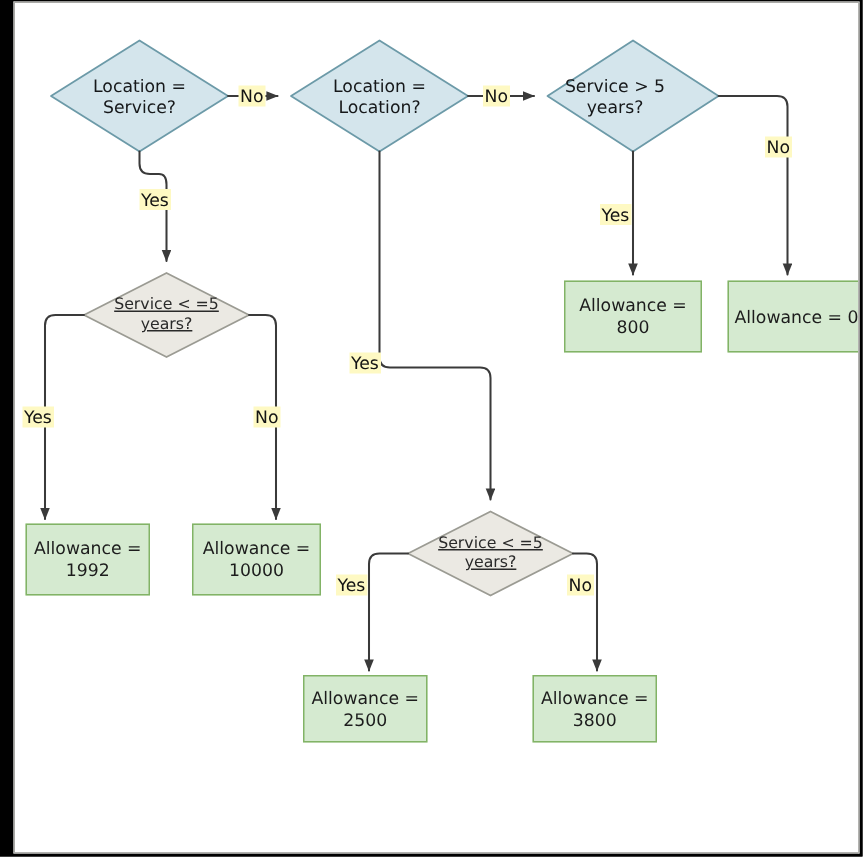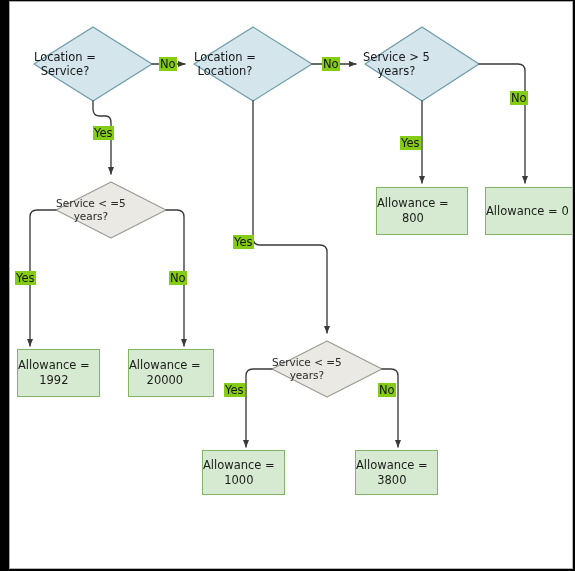--- a/index.html
+++ b/index.html
@@ -4,29 +4,29 @@
 <style>
   html,body{margin:0;padding:0;background:#000;}
   body{width:575px;height:571px;position:relative;overflow:hidden;
        font-family:"DejaVu Sans","Liberation Sans",sans-serif;}
   #left-strip{position:absolute;left:0;top:0;width:8px;height:560px;background:#010101;}
   #canvas{position:absolute;left:9px;top:1px;width:564px;height:568px;
           background:#ffffff;border:1px solid #b3b3b0;border-top-color:#a9a9a6;
           border-left-color:#a9a9a6;box-sizing:border-box;overflow:hidden;}
   #svg-layer{position:absolute;left:0;top:0;width:564px;height:568px;}
   .node{position:absolute;box-sizing:border-box;display:flex;align-items:center;
-        text-align:center;}
+        justify-content:center;text-align:center;}
   .diamond{background:transparent;}
   .diamond .dlabel{position:relative;z-index:2;line-height:1.22;}
   .box{border:1px solid #82b366;background:#d5ead0;color:#1c1c1c;
        font-size:11.5px;line-height:1.28;}
   .edge-label{position:absolute;color:#141414;font-size:11.5px;
-              background:#84cc16;padding:0 1px;white-space:nowrap;}
+              background:#fef9c3;padding:0 1px;white-space:nowrap;}
   .dtext-blue{font-size:11.5px;color:#16181a;}
-  .dtext-gray{font-size:10.5px;color:#2a2a2a;}
+  .dtext-gray{font-size:10.5px;color:#2a2a2a;text-decoration:underline;}
 </style>
 </head>
 <body>
 
 <div id="left-strip"></div>
 
 <div id="canvas">
 
   <svg id="svg-layer" viewBox="0 0 564 568">
     <defs>
@@ -72,21 +72,21 @@
     </div>
   </div>
 
   <div class="node diamond" style="left:184px;top:25px;width:118px;height:74px;">
     <div class="dlabel dtext-blue">
       <span>Location =</span><br>
       <span>Location?</span>
     </div>
   </div>
 
-  <div class="node diamond" style="left:353px;top:25px;width:114px;height:74px;">
+  <div class="node diamond" style="left:343px;top:25px;width:114px;height:74px;">
     <div class="dlabel dtext-blue">
       <span>Service &gt; 5</span><br>
       <span>years?</span>
     </div>
   </div>
 
   <div class="node diamond" style="left:46px;top:180px;width:110px;height:56px;">
     <div class="dlabel dtext-gray">
       <span>Service &lt; =5</span><br>
       <span>years?</span>
@@ -103,28 +103,28 @@
   <div class="node box" style="left:7px;top:347px;width:83px;height:48px;">
     <div>
       <span>Allowance =</span><br>
       <span>1992</span>
     </div>
   </div>
 
   <div class="node box" style="left:118px;top:347px;width:86px;height:48px;">
     <div>
       <span>Allowance =</span><br>
-      <span>20000</span>
+      <span>10000</span>
     </div>
   </div>
 
   <div class="node box" style="left:192px;top:448px;width:83px;height:45px;">
     <div>
       <span>Allowance =</span><br>
-      <span>1000</span>
+      <span>2500</span>
     </div>
   </div>
 
   <div class="node box" style="left:345px;top:448px;width:83px;height:45px;">
     <div>
       <span>Allowance =</span><br>
       <span>3800</span>
     </div>
   </div>
 

